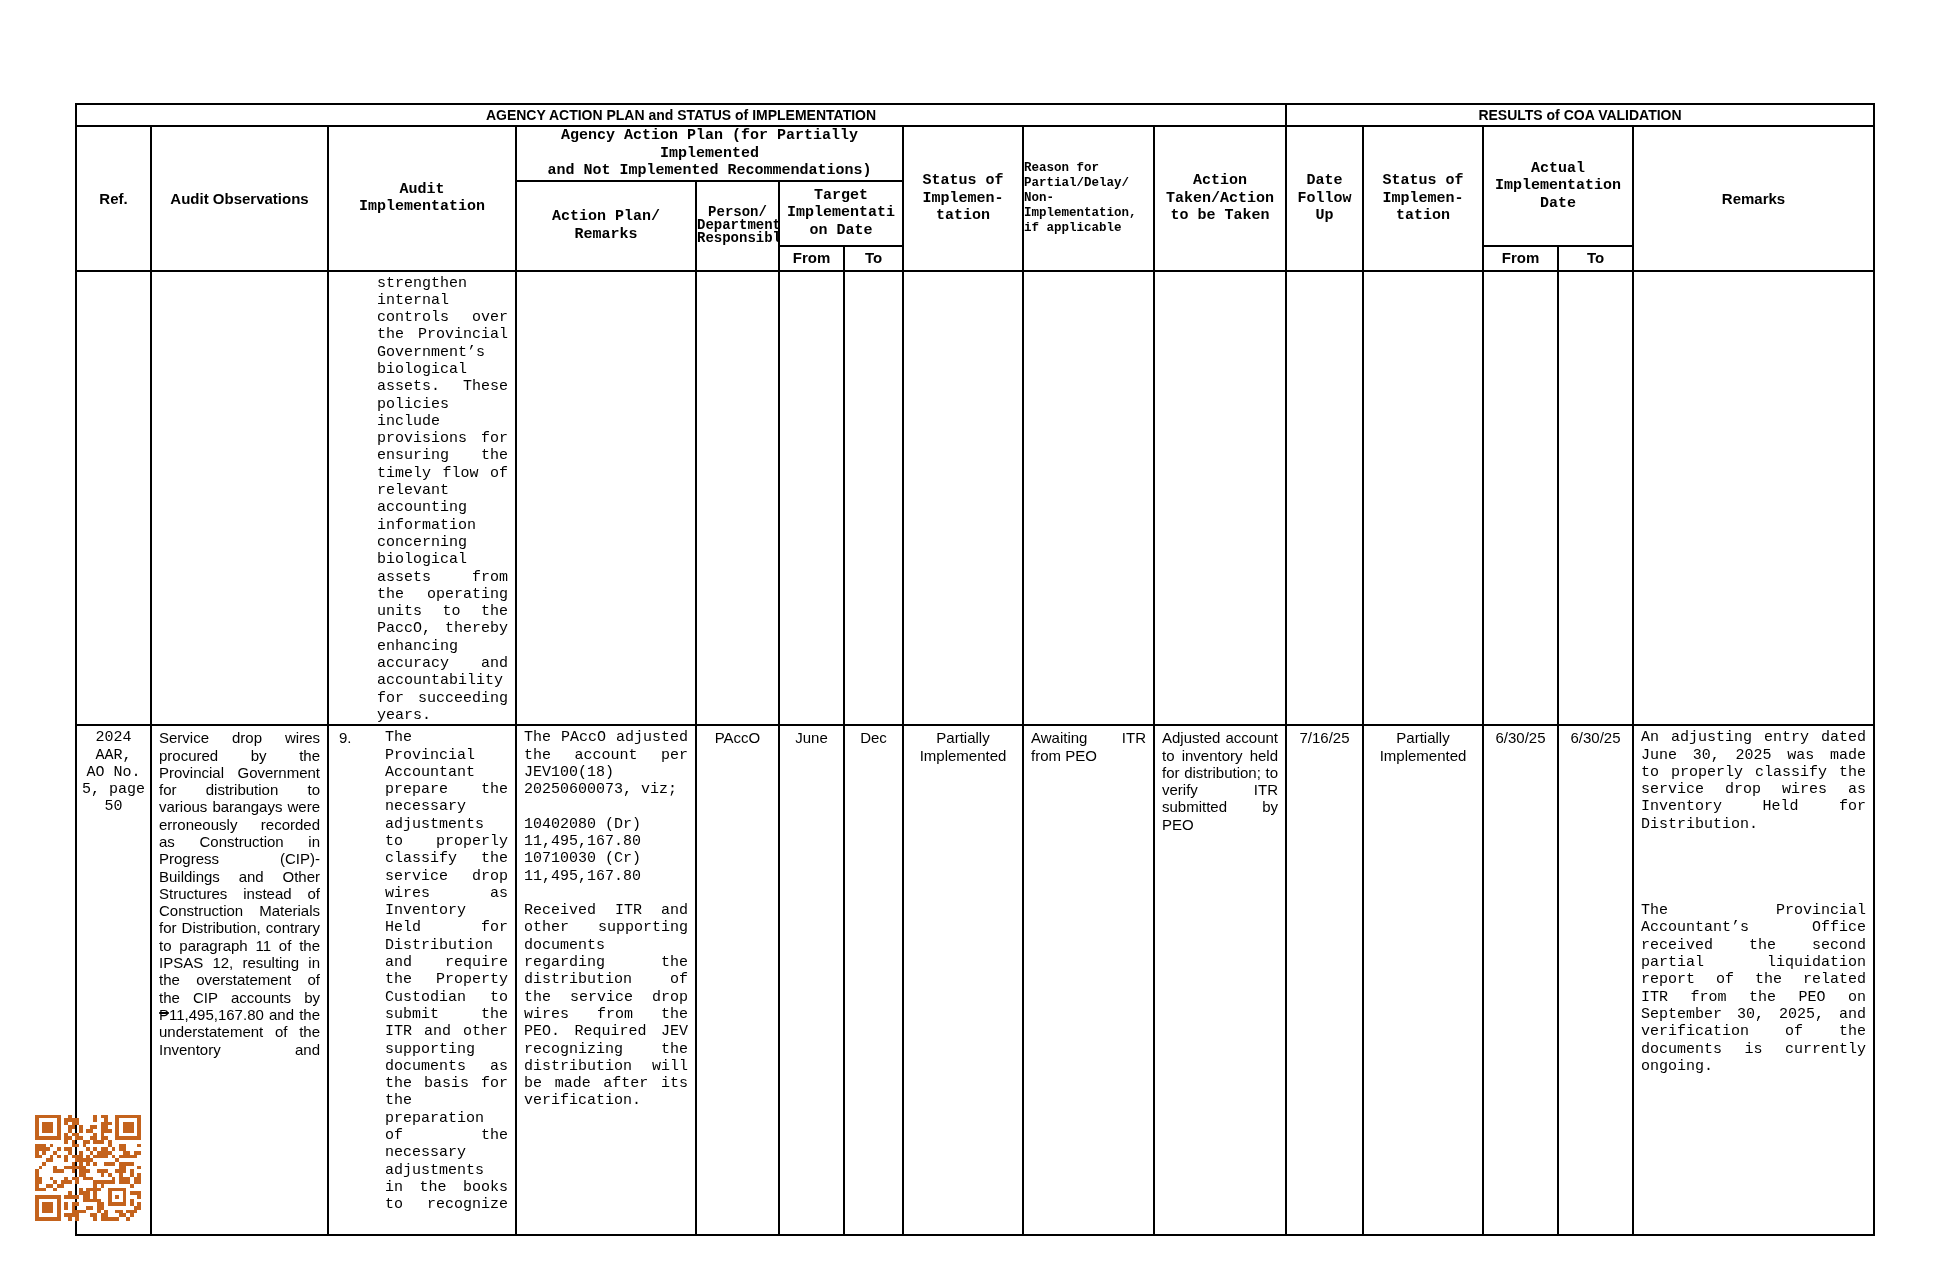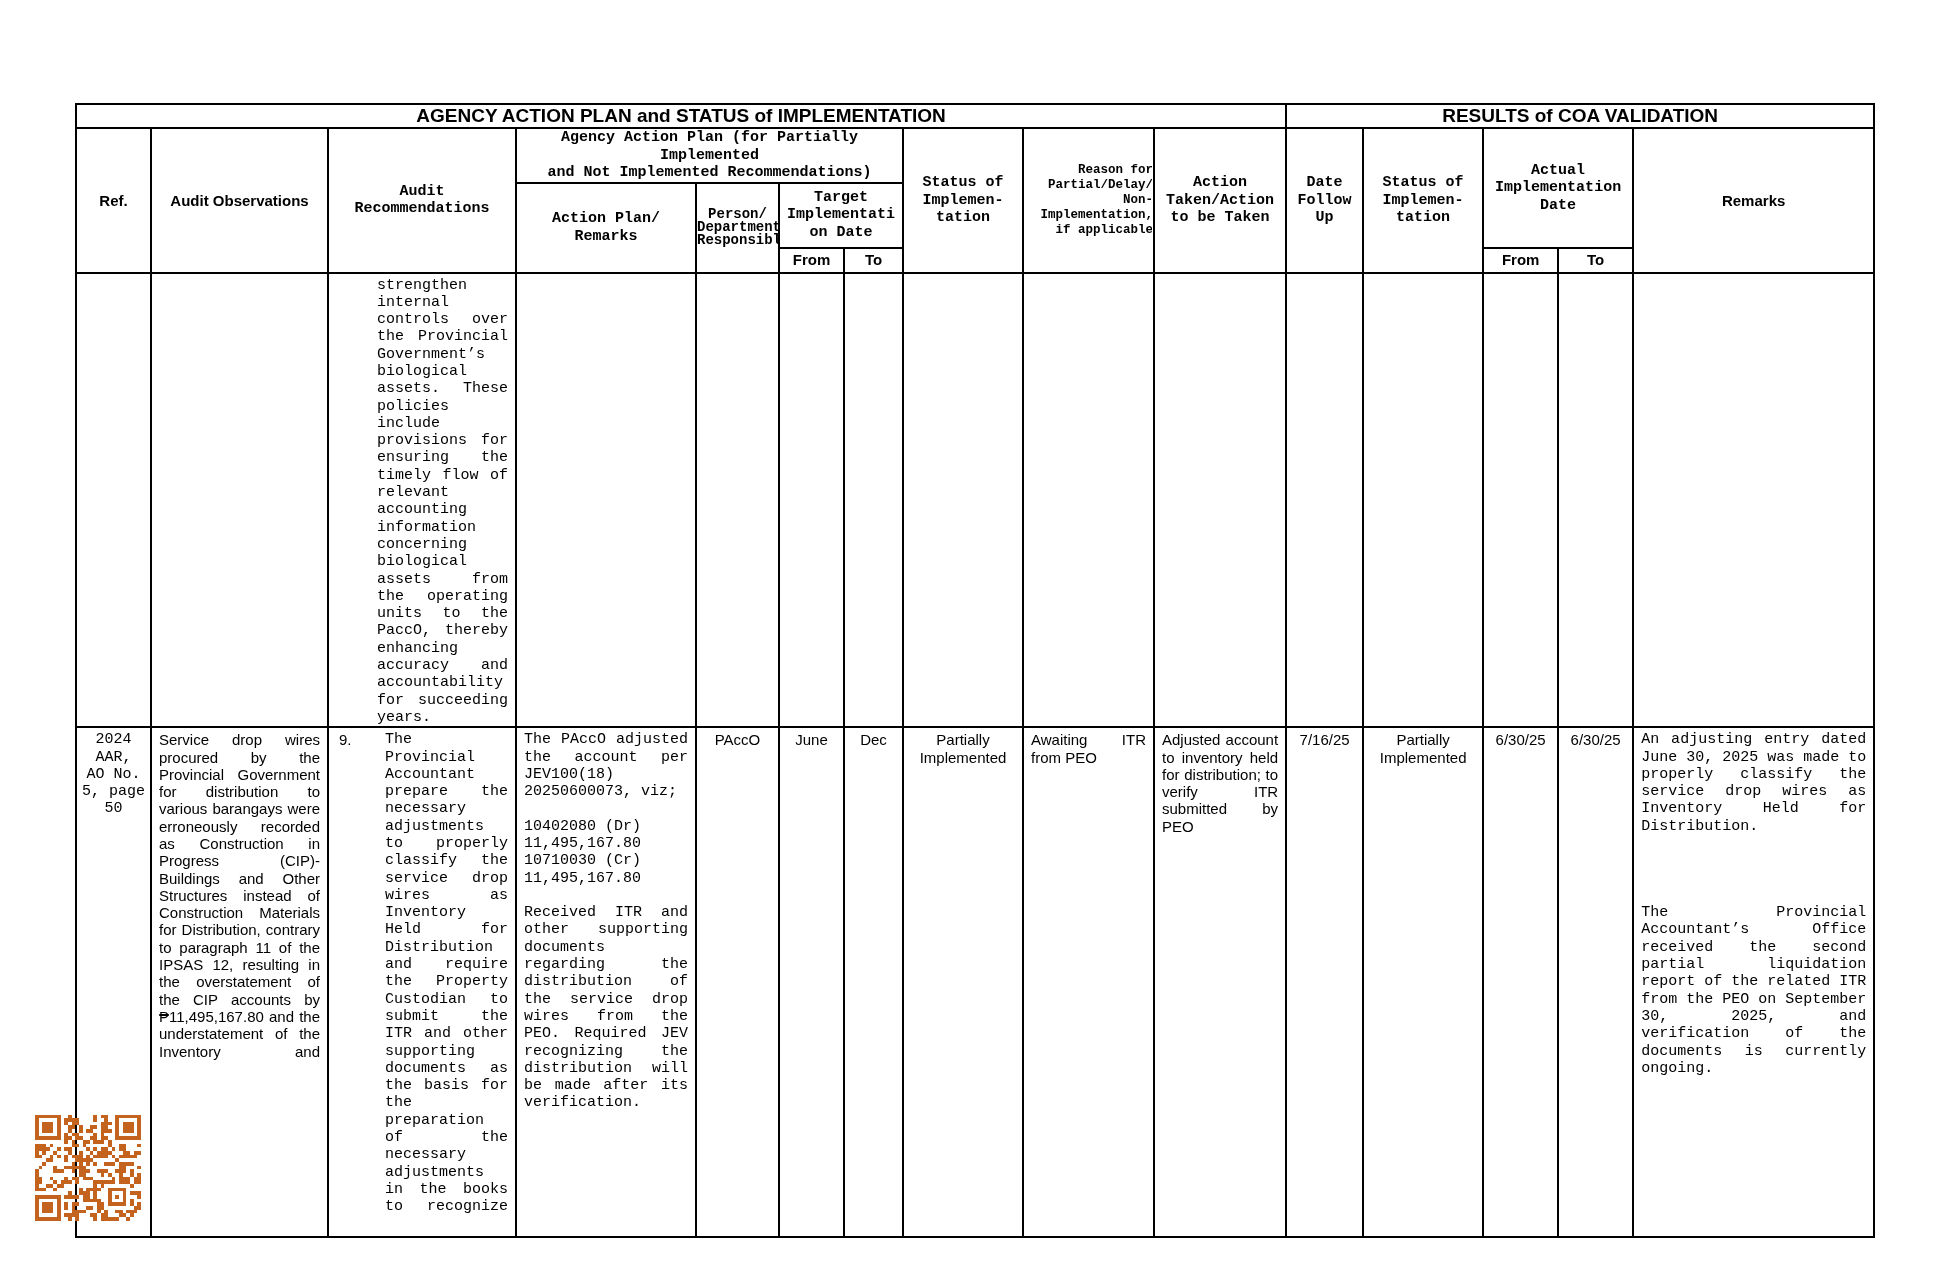--- a/index.html
+++ b/index.html
@@ -1,21 +1,21 @@
 <!DOCTYPE html>
 <html><head>
 <meta charset="utf-8">
 <style>
   html,body{margin:0;padding:0;background:#ffffff;}
   body{width:1950px;height:1275px;position:relative;font-family:"Liberation Sans","DejaVu Sans",sans-serif;color:#000;}
   #doc-table{position:absolute;left:75px;top:103px;width:1798px;border-collapse:collapse;table-layout:fixed;background:#fff;}
   #doc-table td{border:2px solid #000;overflow:hidden;vertical-align:middle;padding:0;}
-  .banner{font-weight:bold;font-size:19px;text-align:center;vertical-align:middle;}
+  .banner{font-weight:bold;font-size:14px;text-align:center;vertical-align:middle;}
   .hdr{font-weight:bold;font-size:15px;line-height:17.5px;text-align:center;vertical-align:middle;padding:2px 3px;}
-  .hdr-md{font-weight:bold;font-size:12.5px;line-height:15px;text-align:right;vertical-align:middle;border-radius:10px;}
+  .hdr-md{font-weight:bold;font-size:12.5px;line-height:15px;text-align:left;vertical-align:middle;}
   .hdr-sm{font-weight:bold;font-size:14px;line-height:13px;text-align:center;vertical-align:middle;}
   .pre{white-space:pre-line;font-family:Liberation Mono, monospace;}
   .cell{vertical-align:top !important;font-size:15px;line-height:17.3px;padding:3px 7px 0 7px !important;text-align:justify;}
   .cellc{vertical-align:top !important;font-size:15px;line-height:17.3px;padding:3px 4px 0 4px !important;text-align:center;}
   .jlast{text-align-last:justify;margin-left:8px;}
   .rec{position:relative;padding-left:41px;}
   .rec-num{position:absolute;left:3px;top:0;}
   #qr{position:absolute;left:35px;top:1113px;width:106px;height:109px;shape-rendering:crispEdges;}
 </style>
 </head>
@@ -43,21 +43,21 @@
   <tbody>
       <tr style="height:22px">
     <td class="banner" colspan="10">AGENCY ACTION PLAN and STATUS of IMPLEMENTATION</td>
     <td class="banner" colspan="5">RESULTS of COA VALIDATION</td>
   </tr>
 
   <tr style="height:43px">
     <td class="hdr" rowspan="3">Ref.</td>
     <td class="hdr" rowspan="3">Audit Observations</td>
     <td class="hdr pre" rowspan="3">Audit
-Recommendations</td>
+Implementation</td>
     <td class="hdr pre" colspan="4">Agency Action Plan (for Partially Implemented
 and Not Implemented Recommendations)</td>
     <td class="hdr pre" rowspan="3">Status of
 Implemen-
 tation</td>
     <td class="hdr-md pre" rowspan="3">Reason for
 Partial/Delay/
 Non-
 Implementation,
 if applicable</td>

